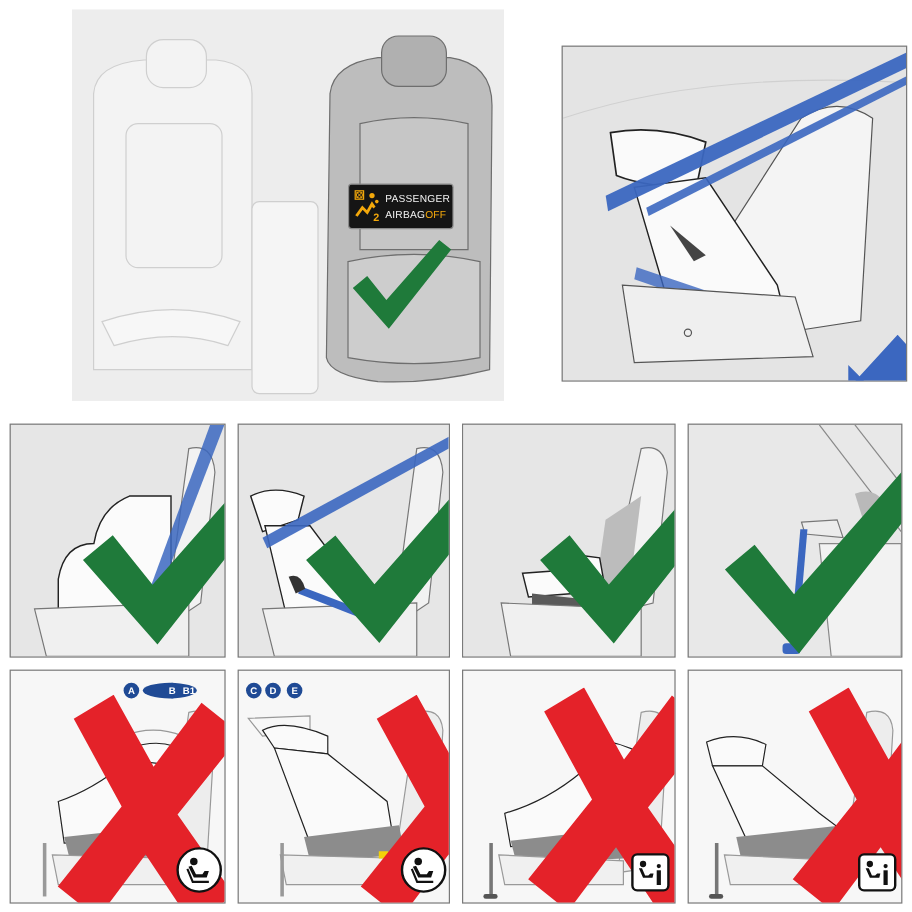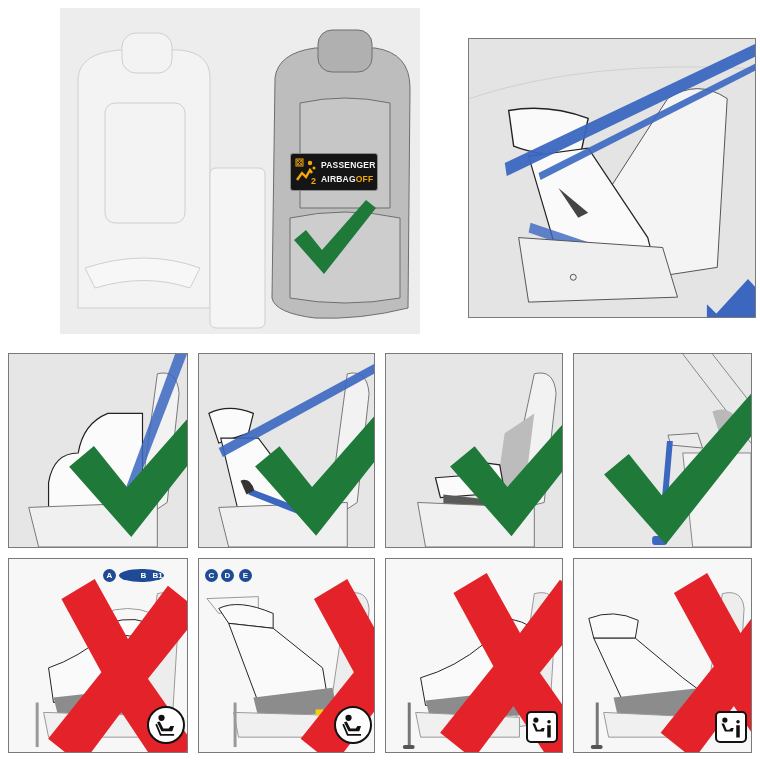--- a/index.html
+++ b/index.html
@@ -3,21 +3,21 @@
 <meta charset="utf-8">
 <style>
   html,body{margin:0;padding:0;background:#ffffff;}
   body{width:760px;height:760px;position:relative;overflow:hidden;font-family:"Liberation Sans",sans-serif;}
   .panel{position:absolute;box-sizing:border-box;border:1px solid #7a7a7a;background:#e6e6e6;overflow:hidden;}
   .panel.light{background:#f7f7f7;}
   .panel svg{position:absolute;left:0;top:0;width:100%;height:100%;}
   .hero{position:absolute;left:60px;top:8px;width:360px;height:326px;background:#ececec;overflow:hidden;}
   .hero svg{position:absolute;left:0;top:0;}
   .badge{position:absolute;left:290px;top:153px;width:88px;height:38px;background:#151515;border:1px solid #8a8a8a;border-radius:3px;box-sizing:border-box;}
-  .badge .txt{position:absolute;left:30px;top:4px;font-size:8.5px;font-weight:bold;color:#f2f2f2;line-height:14px;letter-spacing:0.2px;}
+  .badge .txt{position:absolute;left:30px;top:4px;font-size:8.5px;font-weight:normal;color:#f2f2f2;line-height:14px;letter-spacing:0.2px;}
   .badge .off{color:#f3a80b;}
   .badge .ico{position:absolute;left:4px;top:4px;width:24px;height:28px;}
   .mark{position:absolute;}
   .label-circ{position:absolute;width:13px;height:13px;border-radius:50%;background:#1f4a95;color:#fff;font-size:8px;font-weight:bold;text-align:center;line-height:13px;}
   .isofix{position:absolute;width:38px;height:38px;border-radius:50%;background:#fff;border:2px solid #111;box-sizing:border-box;}
   .isize{position:absolute;width:32px;height:32px;border-radius:5px;background:#fff;border:2px solid #111;box-sizing:border-box;}
 </style>
 </head>
 <body>
 

